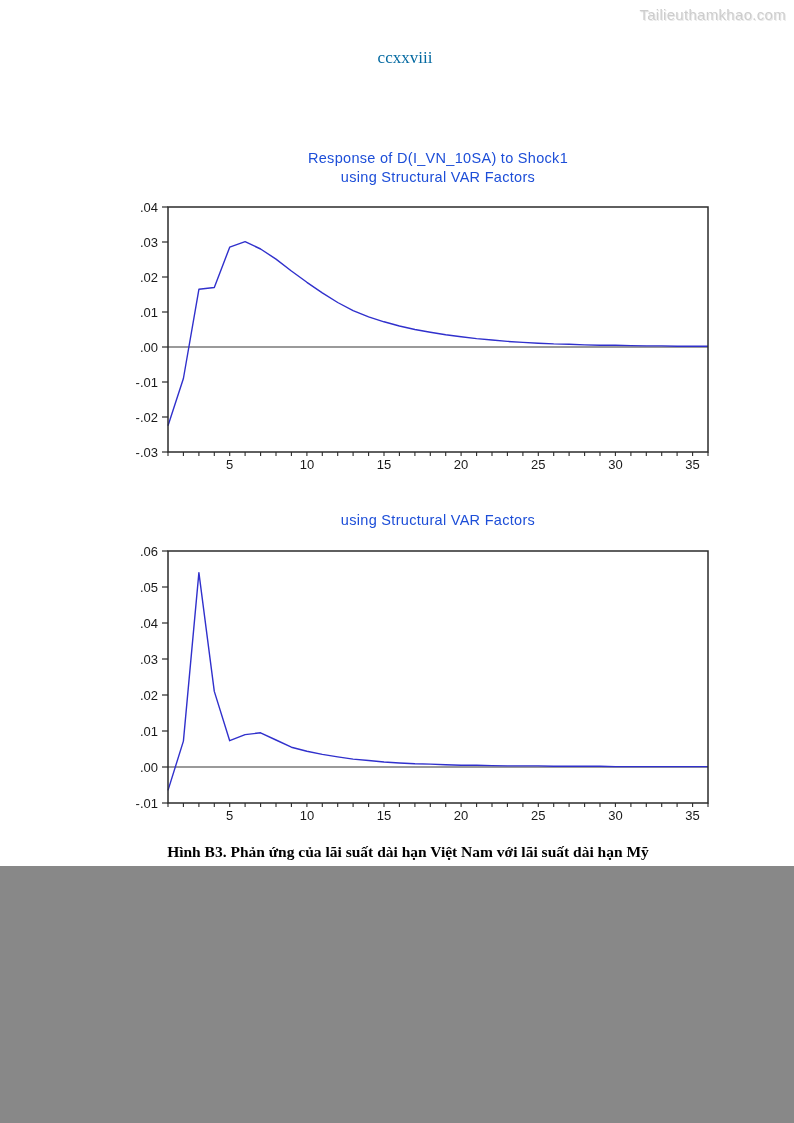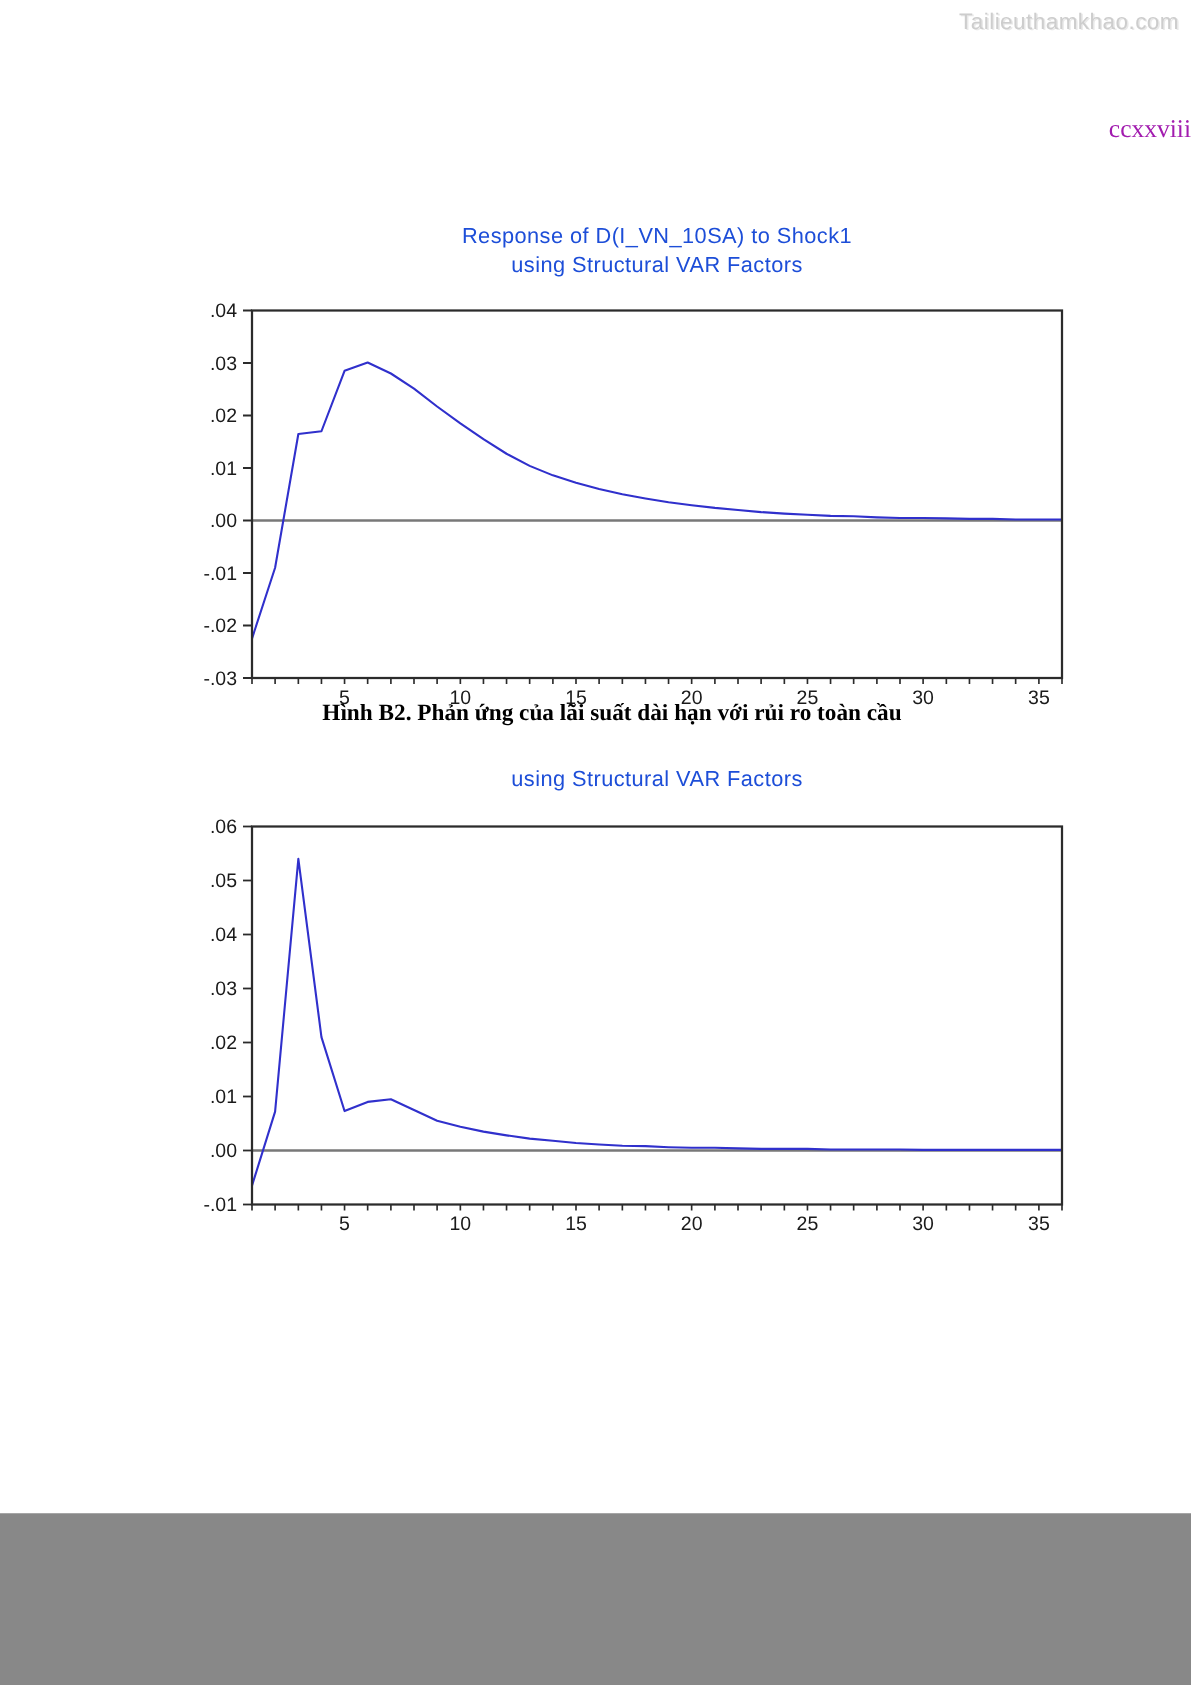--- a/index.html
+++ b/index.html
@@ -1,30 +1,30 @@
 <!DOCTYPE html>
 <html><head>
 <meta charset="utf-8">
 <style>
   html,body{margin:0;padding:0;background:#888;}
   .page{
-    position:relative;width:794px;height:1009px;margin:0 auto;
+    position:relative;width:794px;height:866px;margin:0 auto;
     background:#ffffff;overflow:hidden;
     font-family:"Liberation Sans",sans-serif;
   }
   .watermark{
     position:absolute;top:6px;right:8px;
     font-size:15px;color:#cdcdcd;letter-spacing:.3px;
     text-shadow:1px 1px 0 #e9e9e9;
   }
   .page-number{
-    position:absolute;top:48px;left:0;width:100%;text-align:right;
+    position:absolute;top:48px;left:0;width:100%;text-align:center;
     padding-left:16px;box-sizing:border-box;
     font-family:"Liberation Serif","DejaVu Serif",serif;
-    font-size:17px;color:#a21caf;margin-top:28px;
+    font-size:17px;color:#0369a1;
   }
   .chart{position:absolute;left:98px;width:620px;}
   .chart-1{top:149px;}
   .chart-2{top:511px;}
   .chart-title,.chart-subtitle{
     width:540px;margin-left:70px;text-align:center;
     font-size:14.5px;line-height:19px;color:#1d4ed8;letter-spacing:.3px;
     white-space:nowrap;
   }
   svg.plot{display:block;margin-top:6px;}
@@ -111,21 +111,20 @@
         <text class="tick" x="208.9" y="276" text-anchor="middle">10</text>
         <text class="tick" x="286.0" y="276" text-anchor="middle">15</text>
         <text class="tick" x="363.1" y="276" text-anchor="middle">20</text>
         <text class="tick" x="440.3" y="276" text-anchor="middle">25</text>
         <text class="tick" x="517.4" y="276" text-anchor="middle">30</text>
         <text class="tick" x="594.6" y="276" text-anchor="middle">35</text>
         <polyline points="70.0,232.7 85.4,185.5 100.9,96.3 116.3,94.5 131.7,54.2 147.1,48.7 162.6,56.0 178.0,66.1 193.4,78.0 208.9,89.3 224.3,99.8 239.7,109.5 255.1,117.6 270.6,123.9 286.0,128.8 301.4,133.0 316.9,136.5 332.3,139.3 347.7,141.8 363.1,143.8 378.6,145.6 394.0,147.0 409.4,148.4 424.9,149.4 440.3,150.2 455.7,150.9 471.1,151.2 486.6,151.9 502.0,152.3 517.4,152.3 532.9,152.6 548.3,152.9 563.7,152.9 579.1,153.3 594.6,153.3 610.0,153.3" fill="none" stroke="#3030cc" stroke-width="1.4" stroke-linejoin="round"></polyline>
         <rect x="70" y="14" width="540" height="245" fill="none" stroke="#2b2b2b" stroke-width="1.5"></rect>
       </svg>
   </section>
-  <div class="caption caption-1">Hình B2. Phản ứng của lãi suất dài hạn với rủi ro toàn cầu</div>
 
   <section class="chart chart-2">
     <div class="chart-subtitle">using Structural VAR Factors</div>
     <svg class="plot" width="620" height="290">
         <line x1="70" y1="231.00000000000003" x2="610" y2="231.00000000000003" stroke="#787878" stroke-width="1.6"></line>
         <line x1="64" y1="15" x2="70" y2="15" stroke="#2b2b2b" stroke-width="1.2"></line>
         <text class="tick" x="60" y="19.5" text-anchor="end">.06</text>
         <line x1="64" y1="51" x2="70" y2="51" stroke="#2b2b2b" stroke-width="1.2"></line>
         <text class="tick" x="60" y="55.5" text-anchor="end">.05</text>
         <line x1="64" y1="87" x2="70" y2="87" stroke="#2b2b2b" stroke-width="1.2"></line>
@@ -180,14 +179,15 @@
         <text class="tick" x="208.9" y="284" text-anchor="middle">10</text>
         <text class="tick" x="286.0" y="284" text-anchor="middle">15</text>
         <text class="tick" x="363.1" y="284" text-anchor="middle">20</text>
         <text class="tick" x="440.3" y="284" text-anchor="middle">25</text>
         <text class="tick" x="517.4" y="284" text-anchor="middle">30</text>
         <text class="tick" x="594.6" y="284" text-anchor="middle">35</text>
         <polyline points="70.0,254.4 85.4,205.1 100.9,36.6 116.3,155.4 131.7,204.7 147.1,198.6 162.6,196.8 178.0,204.0 193.4,211.2 208.9,215.2 224.3,218.4 239.7,220.9 255.1,223.1 270.6,224.5 286.0,226.0 301.4,227.0 316.9,227.8 332.3,228.1 347.7,228.8 363.1,229.2 378.6,229.2 394.0,229.6 409.4,229.9 424.9,229.9 440.3,229.9 455.7,230.3 471.1,230.3 486.6,230.3 502.0,230.3 517.4,230.6 532.9,230.6 548.3,230.6 563.7,230.6 579.1,230.6 594.6,230.6 610.0,230.6" fill="none" stroke="#3030cc" stroke-width="1.4" stroke-linejoin="round"></polyline>
         <rect x="70" y="15" width="540" height="252" fill="none" stroke="#2b2b2b" stroke-width="1.5"></rect>
       </svg>
   </section>
+  <div class="caption caption-2">Hình B3. Phản ứng của lãi suất dài hạn Việt Nam với lãi suất dài hạn Mỹ</div>
 
 </div>
 
 </body></html>

